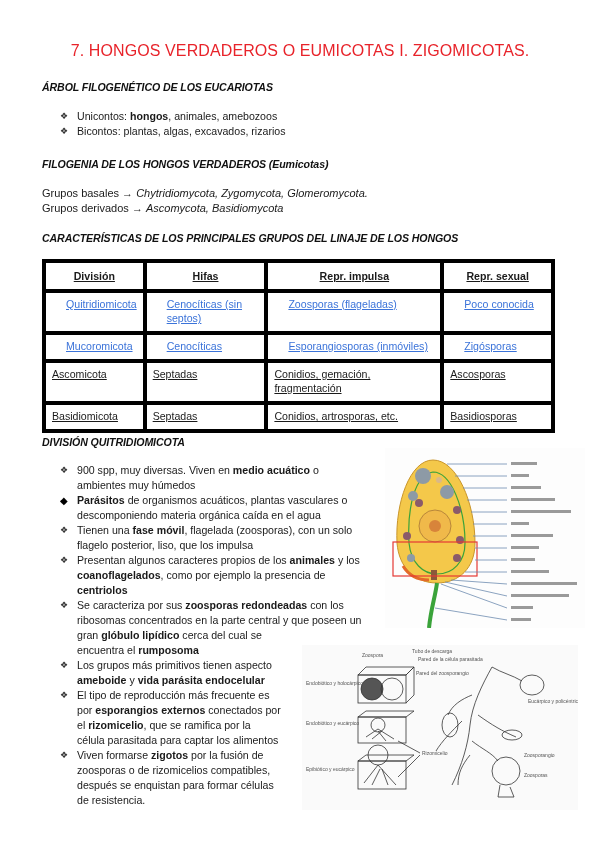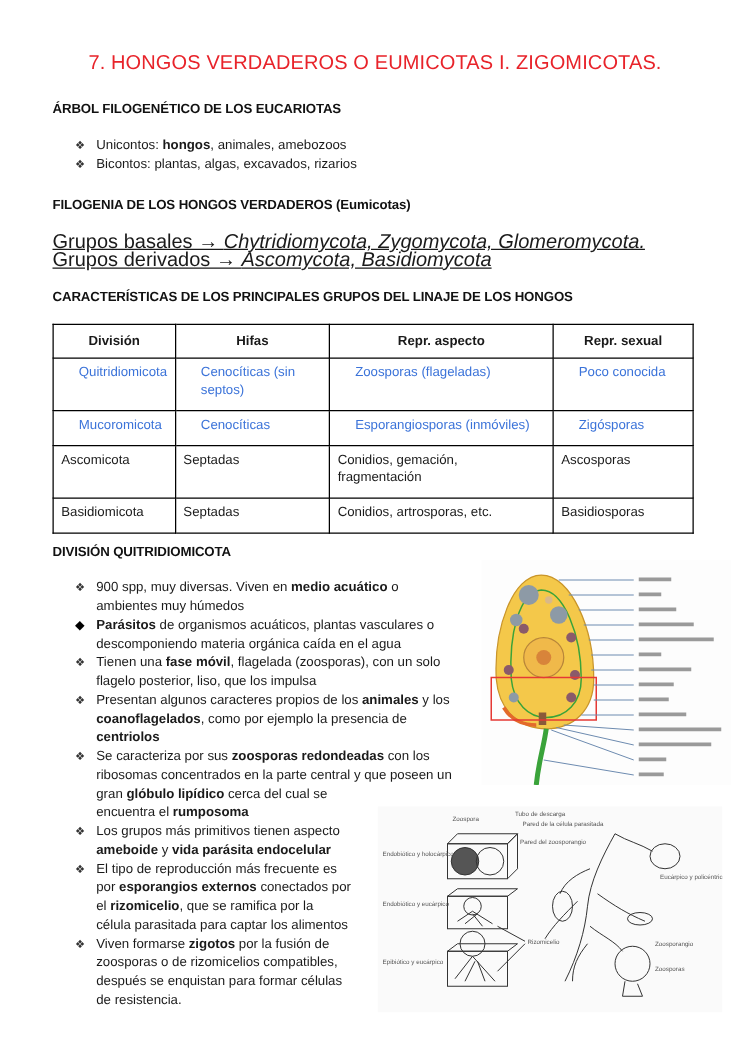--- a/index.html
+++ b/index.html
@@ -3,39 +3,39 @@
   <meta charset="utf-8">
   <style>
     * { box-sizing: border-box; margin: 0; padding: 0; }
     html, body { width: 600px; height: 848px; background: #ffffff; overflow: hidden; }
     body { font-family: "Liberation Sans", sans-serif; color: #1a1a1a; position: relative; }
     .page { position: absolute; left: 0; top: 0; width: 600px; height: 848px; }
 
     .title { position: absolute; top: 42px; left: 0; width: 600px; text-align: center;
       font-size: 16px; color: #e8232a; letter-spacing: 0.1px; }
 
-    .h { position: absolute; left: 42px; font-weight: bold; font-size: 10.6px; color: #111; letter-spacing: -0.1px; }
+    .h { position: absolute; left: 42px; font-weight: bold; font-size: 10.6px; color: #111; letter-spacing: -0.1px; font-style: italic; }
     .h1 { top: 81px; }
     .h2 { top: 158px; }
     .h3 { top: 232px; }
     .h4 { top: 436px; }
 
     .simple-list { position: absolute; left: 60px; list-style: none; font-size: 10.6px; line-height: 15px; }
     .l1 { top: 109px; }
     .simple-list li { display: flex; align-items: flex-start; }
     .bul { width: 17px; flex: none; font-size: 9px; color: #333; line-height: 15px; }
     .bul.solid { font-size: 10px; color: #000; }
 
-    .para { position: absolute; left: 42px; font-size: 16px; line-height: 15px; text-decoration: underline; }
+    .para { position: absolute; left: 42px; font-size: 11px; line-height: 15px; }
     .p1 { top: 186px; }
     .p1 em { font-style: italic; }
 
     table.grid { position: absolute; left: 42px; top: 259px; width: 513px; border-collapse: collapse;
       font-size: 10.6px; }
-    table.grid th, table.grid td { border: 1px solid #000000; padding: 4px 6px; vertical-align: top; text-align: left; line-height: 14px; }
+    table.grid th, table.grid td { border: 4px solid #000000; padding: 4px 6px; vertical-align: top; text-align: left; line-height: 14px; text-decoration: underline; }
     table.grid th { font-weight: bold; text-align: center; padding: 6px 6px; }
     table.grid tr.blue td { color: #3b73d9; padding-left: 20px; }
     col.c1 { width: 90px; } col.c2 { width: 126px; } col.c3 { width: 183px; } col.c4 { width: 114px; }
     tr.r1 td { height: 42px; }
     tr.r2 td { height: 28px; }
     tr.r3 td { height: 42px; }
     tr.r4 td { height: 28px; }
 
     .qlist { position: absolute; left: 60px; top: 463px; list-style: none; font-size: 10.6px; line-height: 15px; }
     .qlist li { display: flex; align-items: flex-start; }
@@ -75,21 +75,21 @@
     <colgroup>
         <col class="c1">
         <col class="c2">
         <col class="c3">
         <col class="c4">
       </colgroup>
     <thead>
       <tr>
         <th>División</th>
         <th>Hifas</th>
-        <th>Repr. aspecto</th>
+        <th>Repr. impulsa</th>
         <th>Repr. sexual</th>
       </tr>
     </thead>
     <tbody>
       <tr class="blue r1">
         <td>Quitridiomicota</td>
         <td>Cenocíticas (sin septos)</td>
         <td>Zoosporas (flageladas)</td>
         <td>Poco conocida</td>
       </tr>

